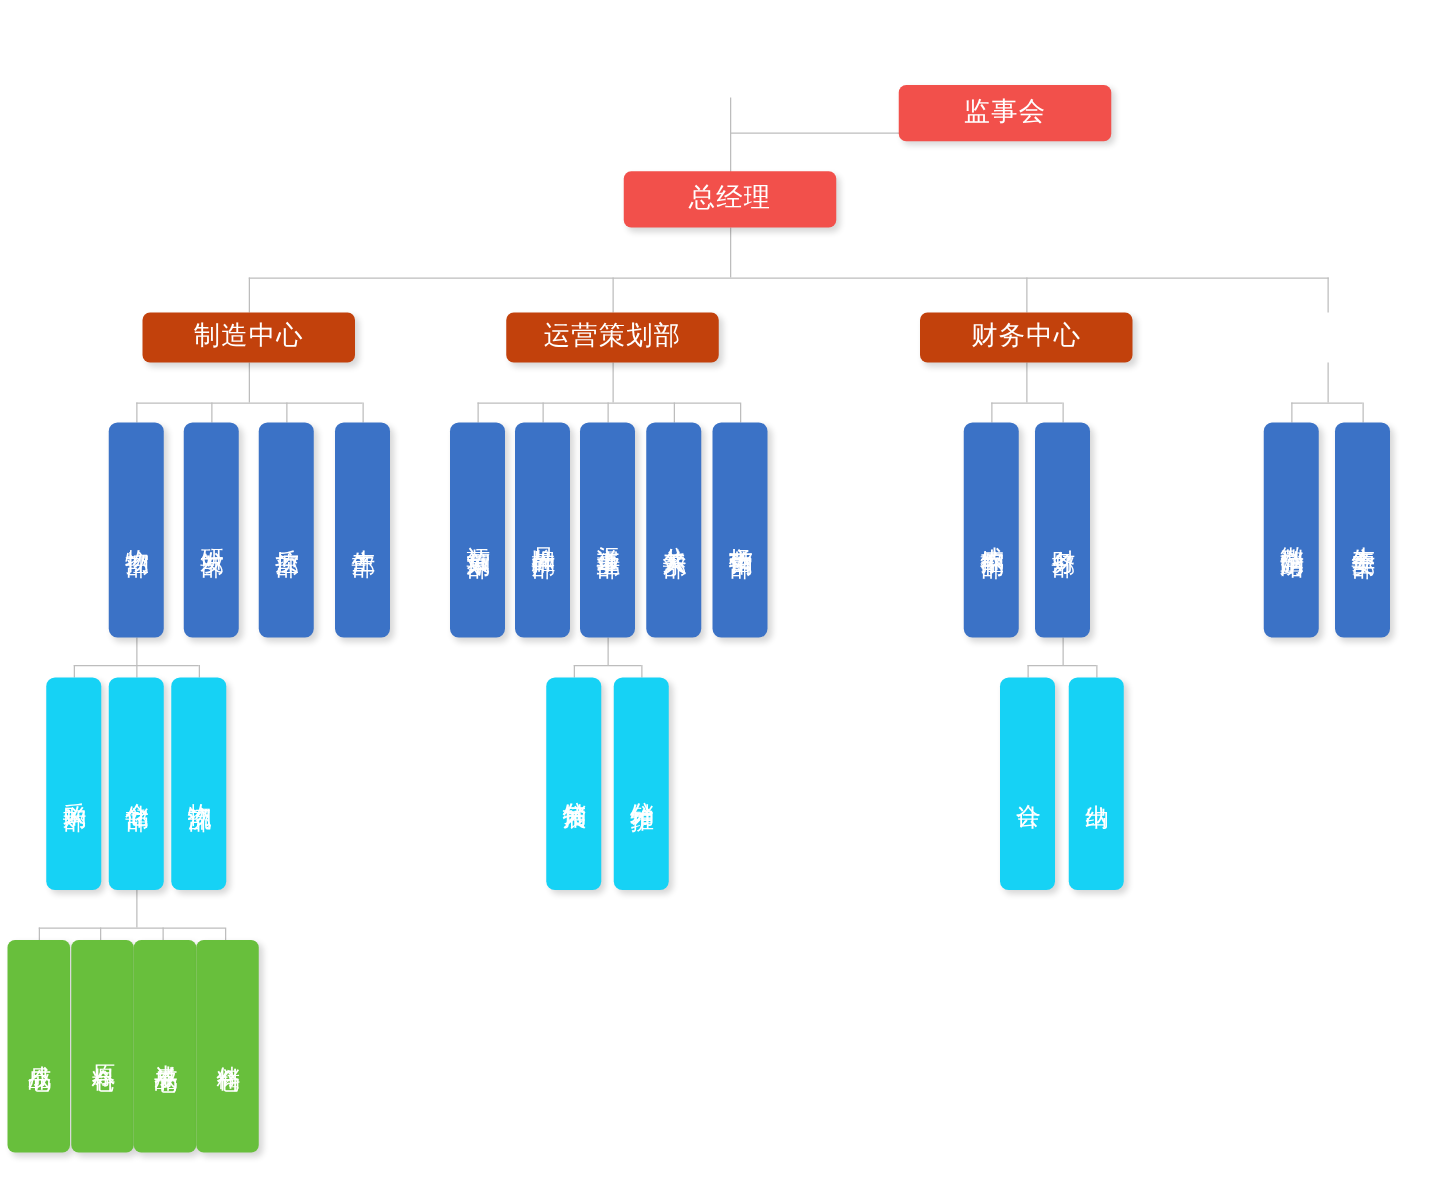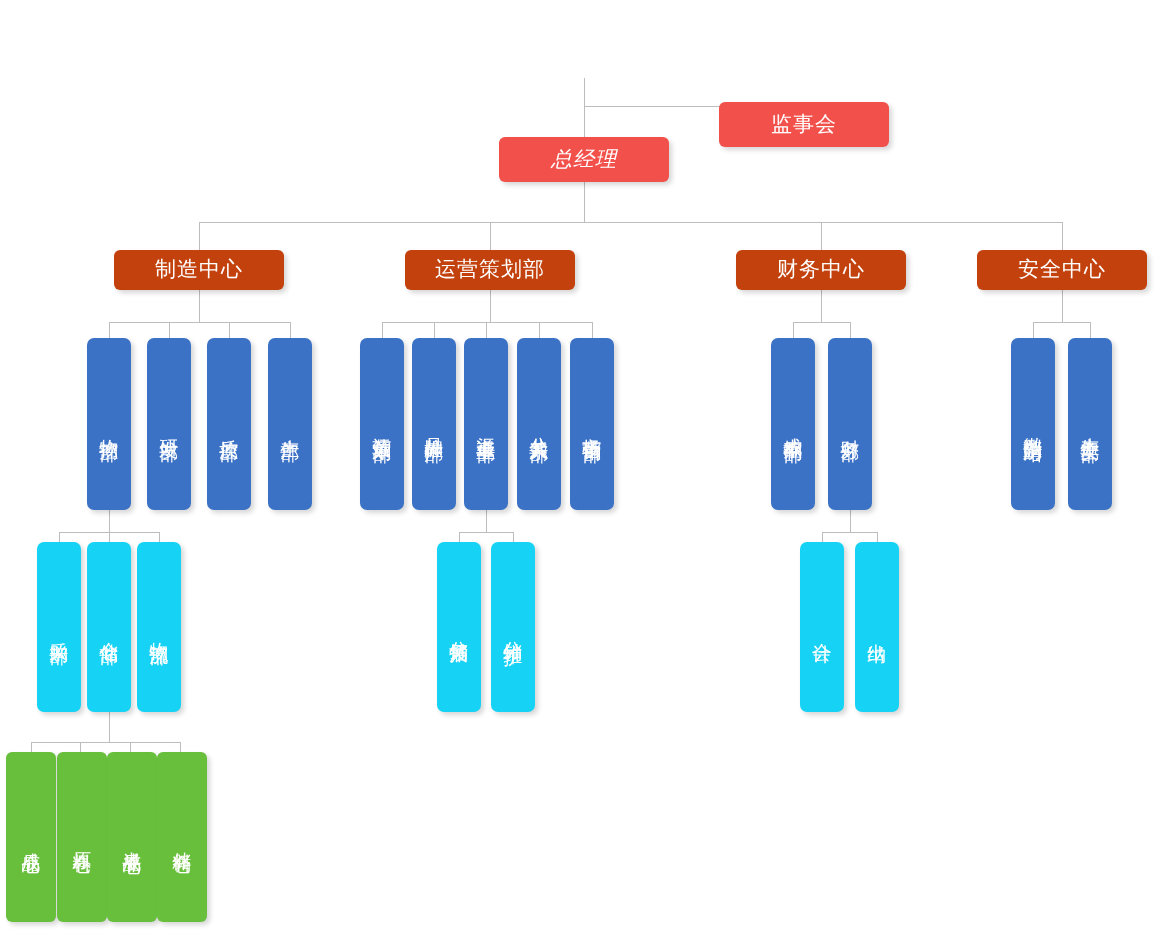--- a/index.html
+++ b/index.html
@@ -120,40 +120,37 @@
   <div class="line h" style="left:459px; top:532px; width:54px;"></div>
   <div class="line v" style="left:459px; top:532px; height:10px;"></div>
   <div class="line v" style="left:513px; top:532px; height:10px;"></div>
 
   <div class="line v" style="left:850px; top:510px; height:22px;"></div>
   <div class="line h" style="left:822px; top:532px; width:55px;"></div>
   <div class="line v" style="left:822px; top:532px; height:10px;"></div>
   <div class="line v" style="left:877px; top:532px; height:10px;"></div>
 
 
-  <div class="node horiz red" style="left:719px; top:102px; width:170px; height:45px;">
+  <div class="node horiz red" style="left:719px; top:68px; width:170px; height:45px;">
     <span>监事会</span>
   </div>
 
-  <div class="node horiz red" style="left:499px; top:137px; width:170px; height:45px;font-style:italic;">
+  <div class="node horiz red" style="left:499px; top:137px; width:170px; height:45px;">
     <span>总经理</span>
   </div>
 
   <div class="node horiz orange" style="left:114px; top:250px; width:170px; height:40px;">
     <span>制造中心</span>
   </div>
   <div class="node horiz orange" style="left:405px; top:250px; width:170px; height:40px;">
     <span>运营策划部</span>
   </div>
   <div class="node horiz orange" style="left:736px; top:250px; width:170px; height:40px;text-align:right;">
     <span>财务中心</span>
   </div>
-  <div class="node horiz orange" style="left:977px; top:250px; width:170px; height:40px;">
-    <span>安全中心</span>
-  </div>
 
   <div class="node vert blue" style="left:87px; top:338px; width:44px; height:172px;">
     <span>物控部</span>
   </div>
   <div class="node vert blue" style="left:147px; top:338px; width:44px; height:172px;">
     <span>研发部</span>
   </div>
   <div class="node vert blue" style="left:207px; top:338px; width:44px; height:172px;">
     <span>质控部</span>
   </div>

